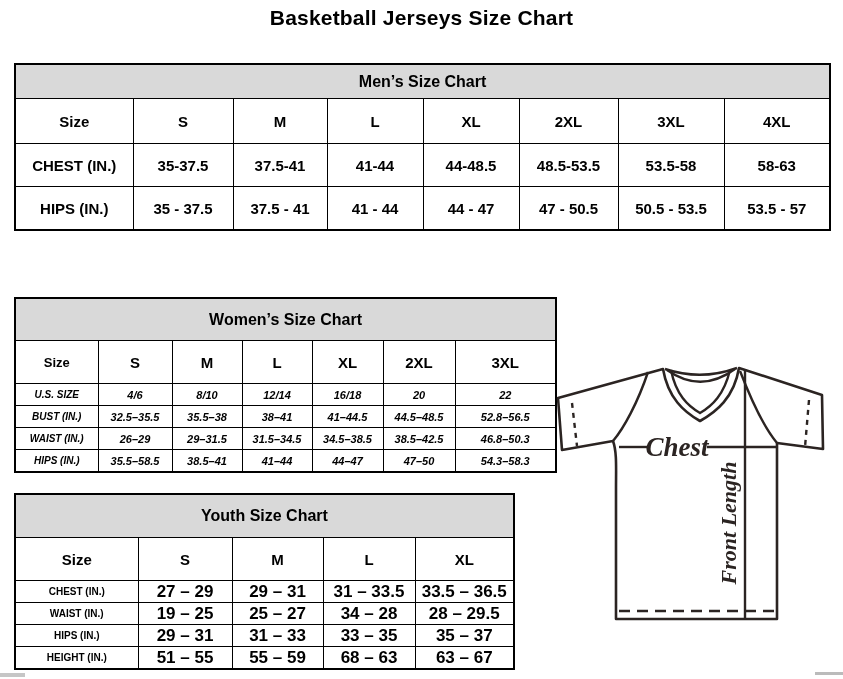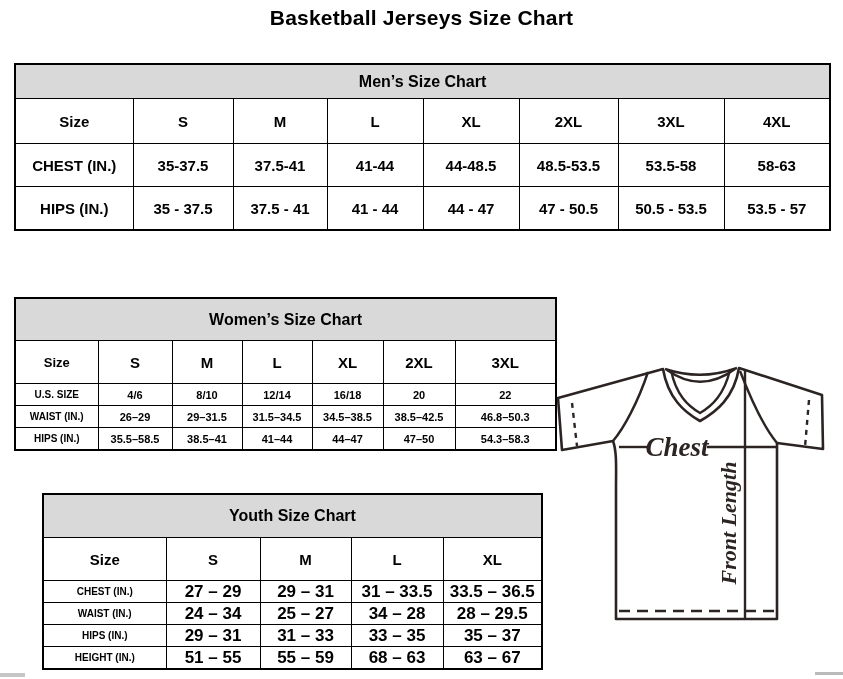--- a/index.html
+++ b/index.html
@@ -25,25 +25,25 @@
   #men-table  { left:14px; top:63px;  width:815px; }
   #men-table .caption-row th { height:33px; }
   #men-table .header-row th  { height:44px; font-size:15px; }
   #men-table .data-row td    { height:42px; font-size:15px; }
 
   
   #women-table { left:14px; top:297px; width:541px; }
   #women-table .caption-row th { height:41px;margin-left:44px; }
   #women-table .header-row th  { height:42px; font-size:15px; }
   #women-table .header-row th.size-hd { font-size:13px; }
-  #women-table .data-row td    { height:21px; font-size:11px; }
+  #women-table .data-row td    { height:21px; font-size:11px;font-style:italic; }
   #women-table .data-row td.row-label { font-size:10px; }
 
   
-  #youth-table { left:14px; top:493px; width:499px;margin-left:28px; }
+  #youth-table { left:14px; top:493px; width:499px; }
   #youth-table .caption-row th { height:42px; }
   #youth-table .header-row th  { height:42px; font-size:15px; }
   #youth-table .data-row td    { height:21px; font-size:17px; }
   #youth-table .data-row td.row-label { font-size:10px; }
 
   
   #jersey-svg { position:absolute; left:550px; top:358px; width:295px; height:295px; }
   #jersey-svg path, #jersey-svg line { fill:none; stroke:#2b2422; }
   #jersey-svg text {
     font-family:"Liberation Serif", serif; font-style:italic; font-weight:bold;
@@ -133,20 +133,29 @@
   <tr class="data-row">
     <td class="row-label">U.S. SIZE</td>
     <td>4/6</td>
     <td>8/10</td>
     <td>12/14</td>
     <td>16/18</td>
     <td>20</td>
     <td>22</td>
   </tr>
   <tr class="data-row">
+    <td class="row-label">BUST (IN.)</td>
+    <td>32.5–35.5</td>
+    <td>35.5–38</td>
+    <td>38–41</td>
+    <td>41–44.5</td>
+    <td>44.5–48.5</td>
+    <td>52.8–56.5</td>
+  </tr>
+  <tr class="data-row">
     <td class="row-label">WAIST (IN.)</td>
     <td>26–29</td>
     <td>29–31.5</td>
     <td>31.5–34.5</td>
     <td>34.5–38.5</td>
     <td>38.5–42.5</td>
     <td>46.8–50.3</td>
   </tr>
   <tr class="data-row">
     <td class="row-label">HIPS (IN.)</td>
@@ -181,21 +190,21 @@
   </tr>
   <tr class="data-row">
     <td class="row-label">CHEST (IN.)</td>
     <td>27 – 29</td>
     <td>29 – 31</td>
     <td>31 – 33.5</td>
     <td>33.5 – 36.5</td>
   </tr>
   <tr class="data-row">
     <td class="row-label">WAIST (IN.)</td>
-    <td>24 – 34</td>
+    <td>19 – 25</td>
     <td>25 – 27</td>
     <td>34 – 28</td>
     <td>28 – 29.5</td>
   </tr>
   <tr class="data-row">
     <td class="row-label">HIPS (IN.)</td>
     <td>29 – 31</td>
     <td>31 – 33</td>
     <td>33 – 35</td>
     <td>35 – 37</td>

